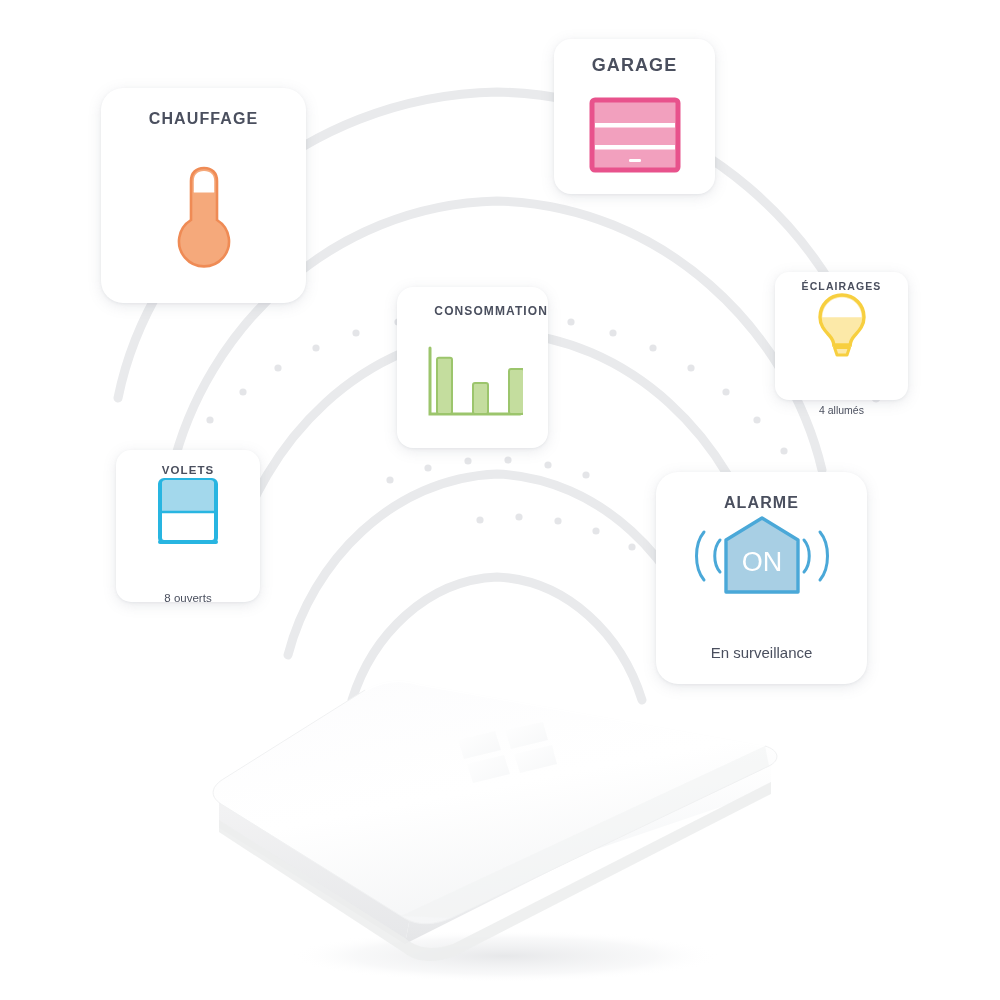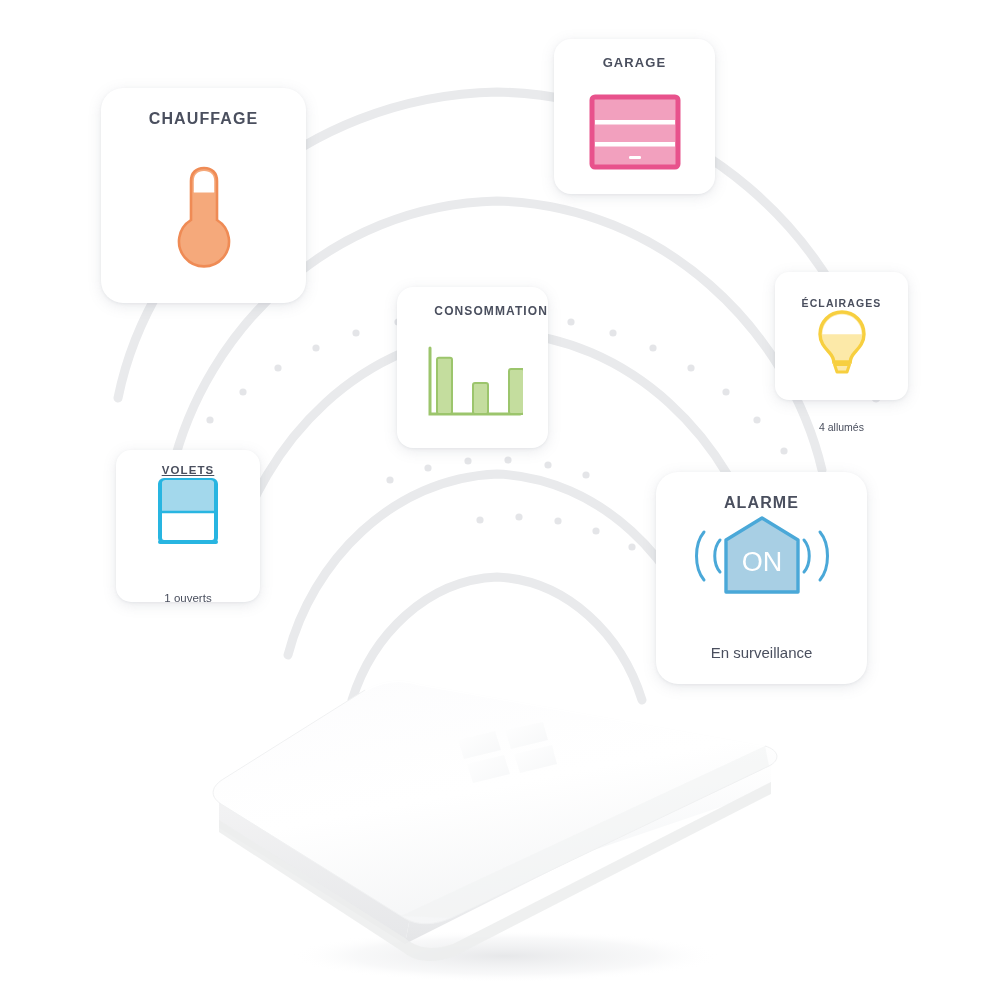--- a/index.html
+++ b/index.html
@@ -78,41 +78,41 @@
   #card-chauffage {
     left: 101px; top: 88px; width: 205px; height: 215px;
     border-radius: 22px;
   }
   #card-chauffage .card-title { font-size: 16px; margin-top: 22px; }
 
   #card-garage {
     left: 554px; top: 39px; width: 161px; height: 155px;
     border-radius: 17px;
   }
-  #card-garage .card-title { font-size: 13px; margin-top: 16px; }
+  #card-garage .card-title { font-size: 18px; margin-top: 16px; }
 
   #card-consommation {
     left: 397px; top: 287px; width: 151px; height: 161px;
     border-radius: 16px;
     align-items: flex-end;
   }
   #card-consommation .card-title { font-size: 12px; margin-top: 17px; }
 
   #card-eclairages {
     left: 775px; top: 272px; width: 133px; height: 128px;
     border-radius: 14px;
   }
-  #card-eclairages .card-title { font-size: 10.5px; margin-top: 25px; }
+  #card-eclairages .card-title { font-size: 10.5px; margin-top: 8px; }
   #card-eclairages .card-sub { font-size: 10.5px; margin-bottom: 11px; }
 
   #card-volets {
     left: 116px; top: 450px; width: 144px; height: 152px;
     border-radius: 15px;
   }
-  #card-volets .card-title { font-size: 11.5px; margin-top: 14px; text-decoration: underline; }
+  #card-volets .card-title { font-size: 11.5px; margin-top: 14px; }
   #card-volets .card-sub { font-size: 11.5px; margin-bottom: 13px; }
 
   #card-alarme {
     left: 656px; top: 472px; width: 211px; height: 212px;
     border-radius: 22px;
   }
   #card-alarme .card-title { font-size: 16px; margin-top: 22px; }
   #card-alarme .card-sub { font-size: 15px; margin-bottom: 23px; }
 </style>
 </head>
@@ -286,21 +286,21 @@
       <svg width="64" height="72" viewBox="0 0 64 72">
 
         <rect x="4" y="4" width="56" height="62" rx="4" fill="#ffffff" stroke="#28b5e1" stroke-width="4"></rect>
 
         <path d="M 6 7 C 6 5 7.6 4 9.6 4 L 54.4 4 C 56.4 4 58 5 58 7 L 58 36 L 6 36 Z" fill="#a3d8ec"></path>
         <path d="M 6 36 L 58 36" stroke="#28b5e1" stroke-width="2.5"></path>
 
         <path d="M 4 66 L 60 66" stroke="#28b5e1" stroke-width="4" stroke-linecap="round"></path>
       </svg>
     </div>
-    <div class="card-sub">1 ouverts</div>
+    <div class="card-sub">8 ouverts</div>
   </div>
 
   <div class="card" id="card-alarme">
     <div class="card-title">ALARME</div>
     <div class="icon-wrap">
       <svg width="160" height="84" viewBox="0 0 160 84">
 
         <g fill="none" stroke="#4aa8d8" stroke-width="3" stroke-linecap="round">
           <path d="M 22 18 C 12 30 12 54 22 66"></path>
           <path d="M 38 26 C 31 34 31 50 38 58"></path>

